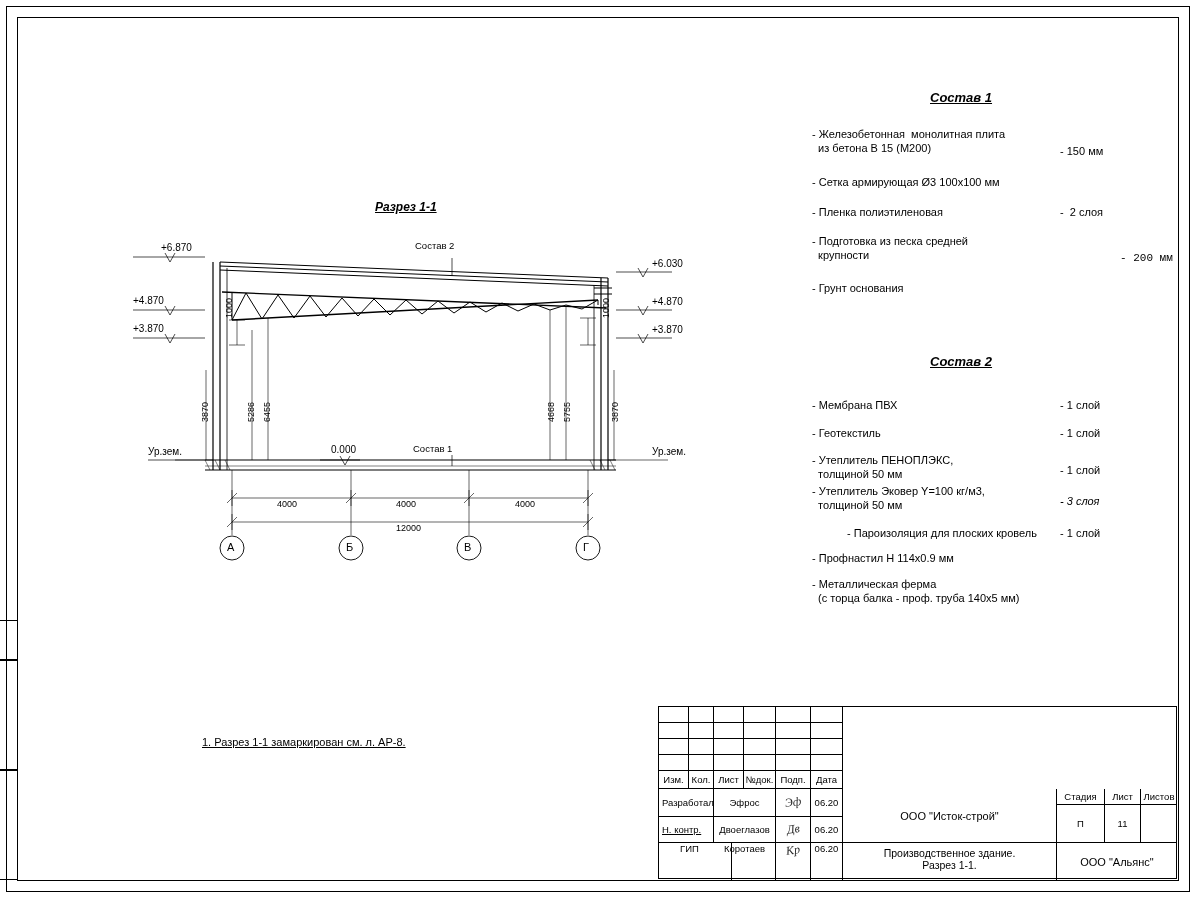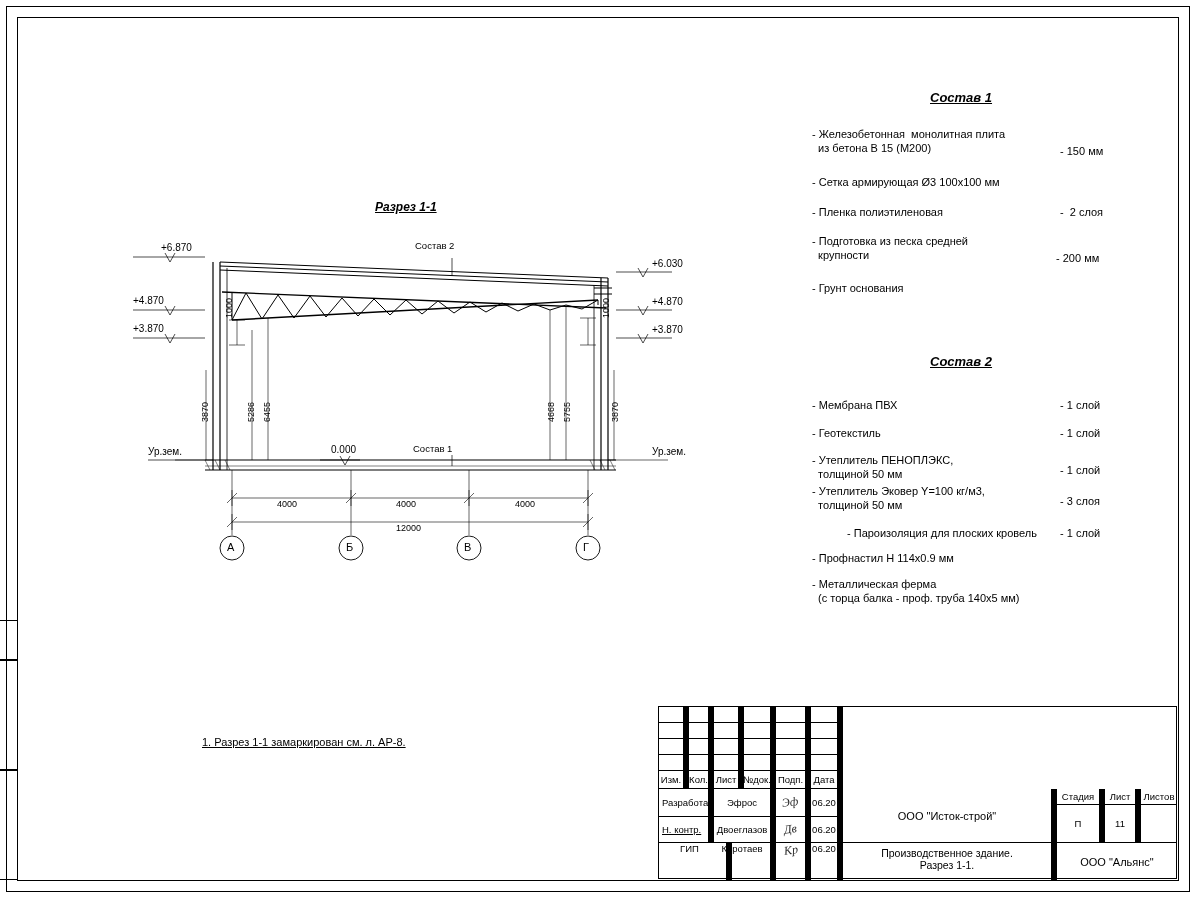--- a/index.html
+++ b/index.html
@@ -87,21 +87,21 @@
     left: 658px;
     top: 706px;
     width: 519px;
     height: 173px;
     border: 1px solid #000;
     box-sizing: border-box;
   }
   .tb-cell {
     position: absolute;
     box-sizing: border-box;
-    border-right: 6px solid #000000;
+    border-right: 1px solid #000000;
     border-bottom: 1px solid #000;
     font-size: 10px;
     display: flex;
     align-items: center;
     justify-content: center;
     text-align: center;
     overflow: hidden;
   }
   .tb-cell.nb-r { border-right: none; }
   .tb-cell.nb-b { border-bottom: none; }
@@ -299,39 +299,39 @@
   из бетона В 15 (М200)</div>
   <div class="txt spec-val" style="left:1060px; top:145px;">- 150 мм</div>
 
   <div class="txt spec-line" style="left:812px; top:176px;">- Сетка армирующая Ø3 100х100 мм</div>
 
   <div class="txt spec-line" style="left:812px; top:206px;">- Пленка полиэтиленовая</div>
   <div class="txt spec-val" style="left:1060px; top:206px;">-  2 слоя</div>
 
   <div class="txt spec-line" style="left:812px; top:235px;">- Подготовка из песка средней
   крупности</div>
-  <div class="txt spec-val" style="left:1056px; top:252px;">- 200 мм</div>
+  <div class="txt spec-val" style="left:1120px; top:252px;font-family:Liberation Mono, monospace;">- 200 мм</div>
 
   <div class="txt spec-line" style="left:812px; top:282px;">- Грунт основания</div>
 
   <div class="txt sos-title" style="left:930px; top:354px;">Состав 2</div>
 
   <div class="txt spec-line" style="left:812px; top:399px;">- Мембрана ПВХ</div>
   <div class="txt spec-val" style="left:1060px; top:399px;">- 1 слой</div>
 
   <div class="txt spec-line" style="left:812px; top:427px;">- Геотекстиль</div>
   <div class="txt spec-val" style="left:1060px; top:427px;">- 1 слой</div>
 
   <div class="txt spec-line" style="left:812px; top:454px;">- Утеплитель ПЕНОПЛЭКС,
   толщиной 50 мм</div>
   <div class="txt spec-val" style="left:1060px; top:464px;">- 1 слой</div>
 
   <div class="txt spec-line" style="left:812px; top:485px;">- Утеплитель Эковер Y=100 кг/м3,
   толщиной 50 мм</div>
-  <div class="txt spec-val" style="left:1060px; top:495px;">- 3 слоя</div>
+  <div class="txt spec-val" style="left:1060px; top:495px;font-style:italic;">- 3 слоя</div>
 
   <div class="txt spec-line" style="left:812px; top:527px;margin-left:35px;">- Пароизоляция для плоских кровель</div>
   <div class="txt spec-val" style="left:1060px; top:527px;">- 1 слой</div>
 
   <div class="txt spec-line" style="left:812px; top:552px;">- Профнастил Н 114х0.9 мм</div>
 
   <div class="txt spec-line" style="left:812px; top:578px;">- Металлическая ферма
   (с торца балка - проф. труба 140х5 мм)</div>
 
   <div class="txt note" style="left:202px; top:736px;text-decoration:underline;">1. Разрез 1-1 замаркирован см. л. АР-8.</div>

